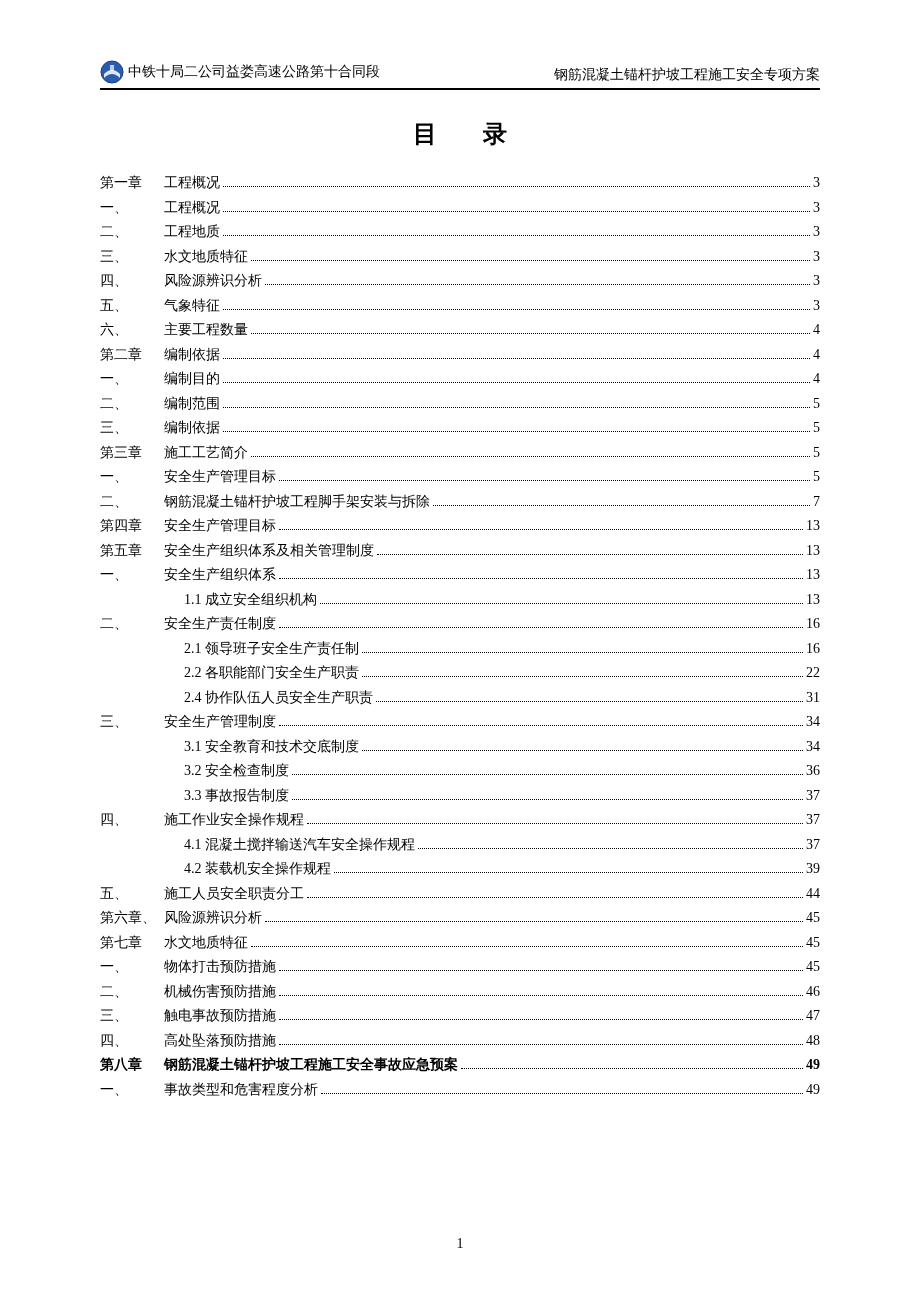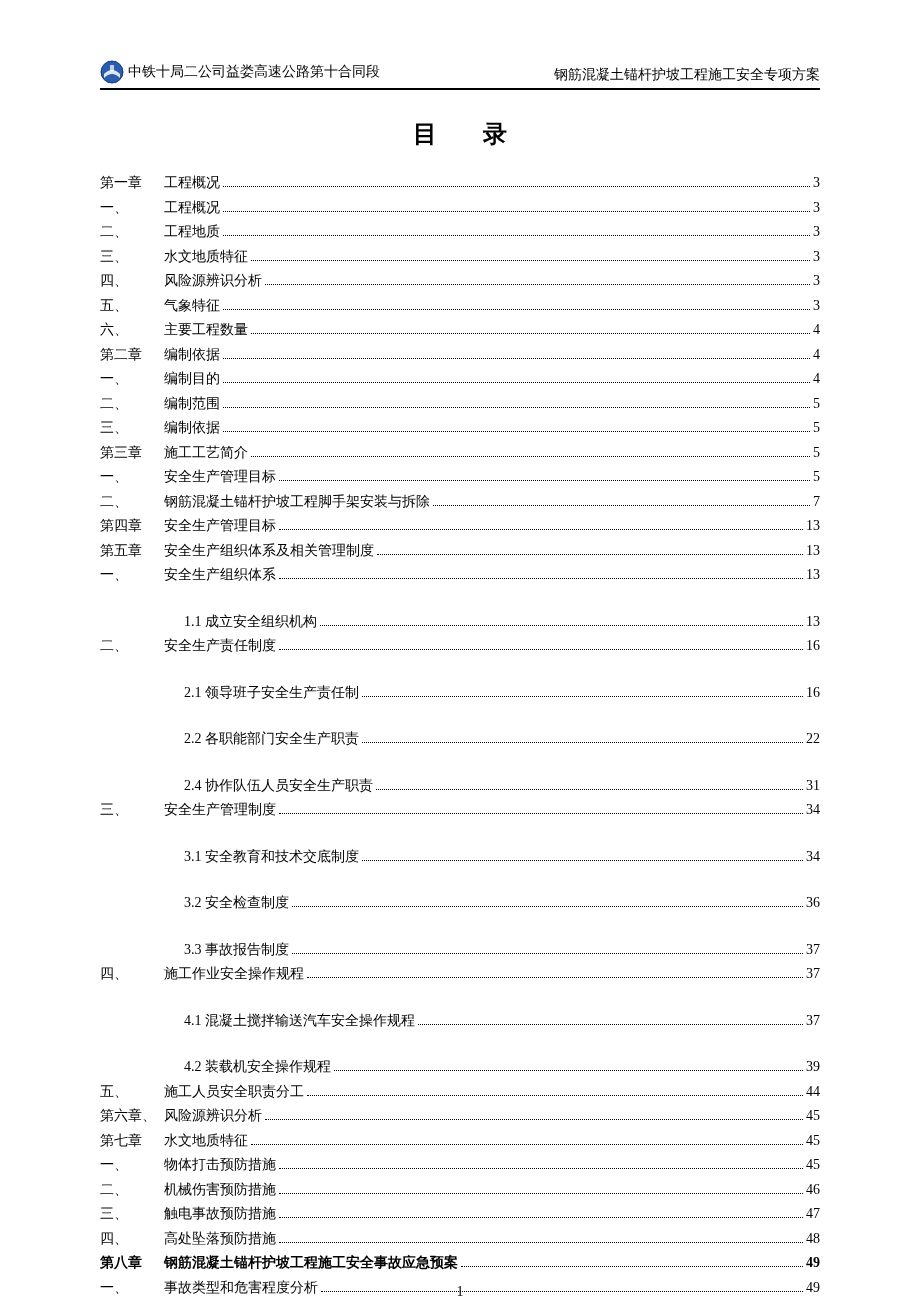--- a/index.html
+++ b/index.html
@@ -58,21 +58,21 @@
   }
   .toc-label {
     flex: 0 0 auto;
     text-align: left;
     box-sizing: border-box;
     padding-right: 6px;
   }
   .toc-label.level-chapter { width: 64px; font-weight: normal; }
   .toc-label.level-section { width: 64px; }
   .toc-label.level-sub     { width: 64px; }
-  .toc-row.indent-sub .toc-text { padding-left: 20px; margin-top: 22px; }
+  .toc-row.indent-sub .toc-text { padding-left: 20px; }
   .toc-text {
     flex: 0 0 auto;
   }
   .bold .toc-label, .bold .toc-text, .bold .toc-page { font-weight: bold; }
   .dots {
     flex: 1 1 auto;
     border-bottom: 1.2px dotted #000;
     margin: 0 3px 3px 3px;
     min-width: 10px;
   }

